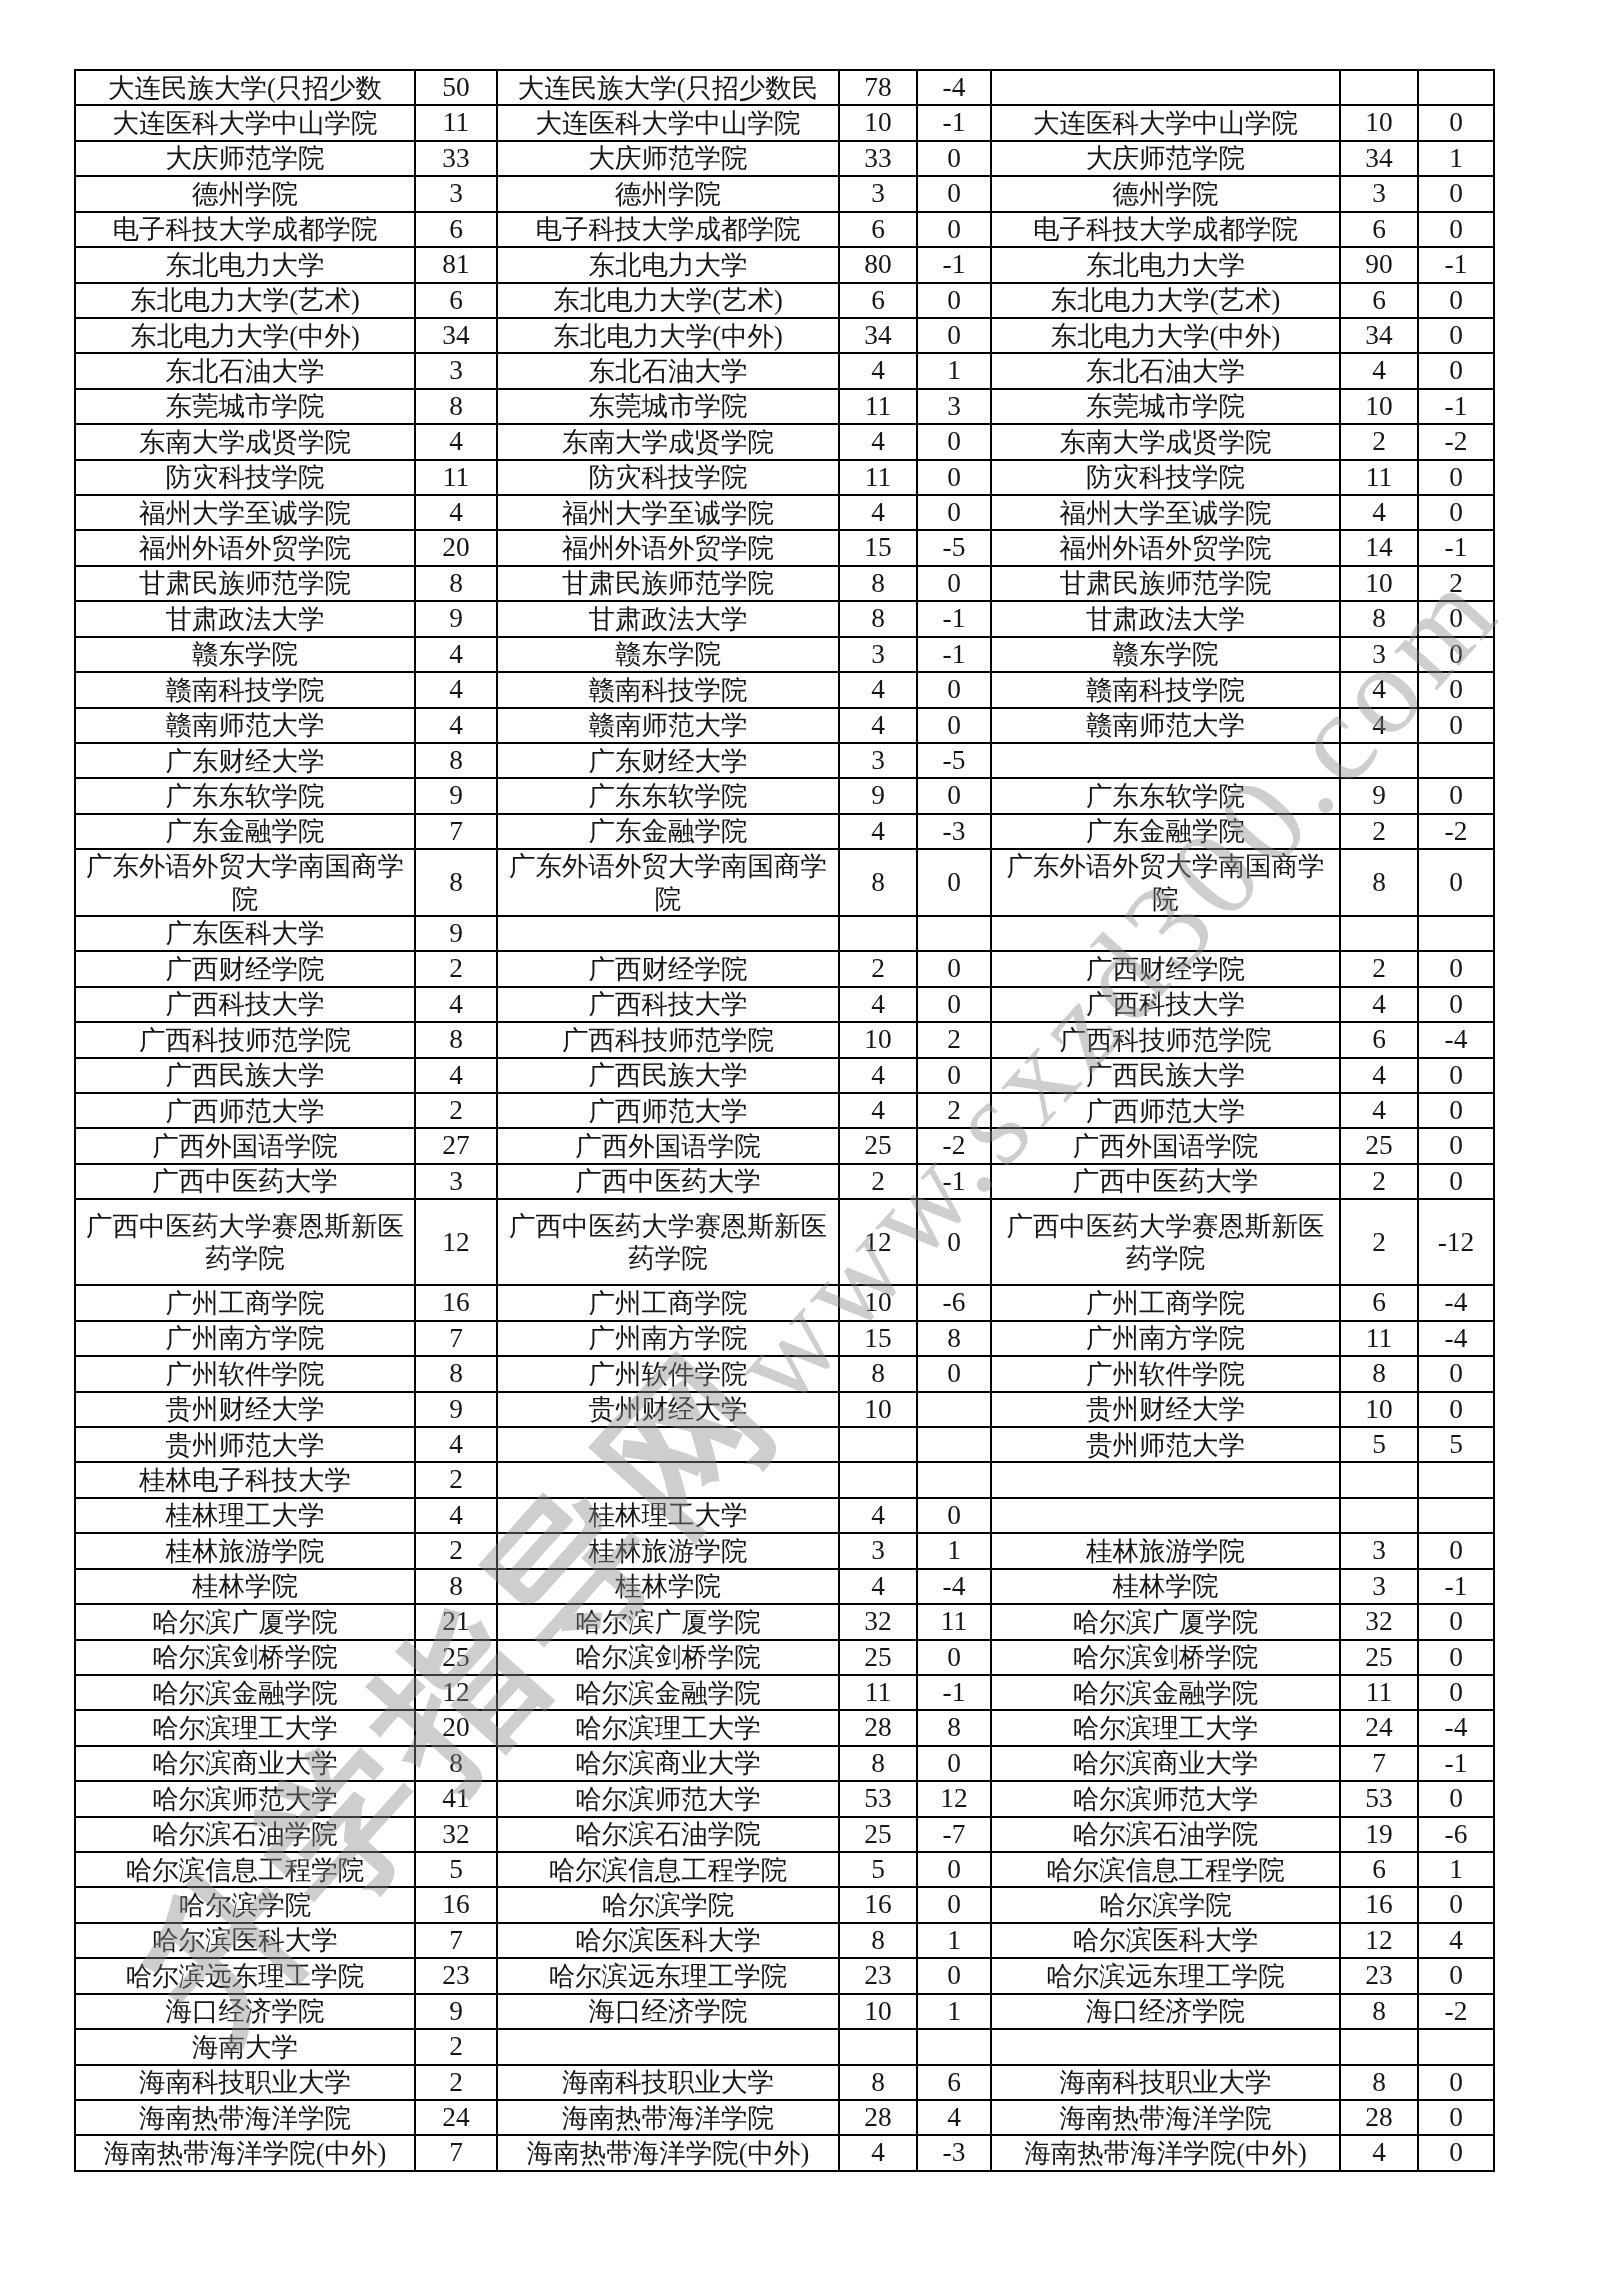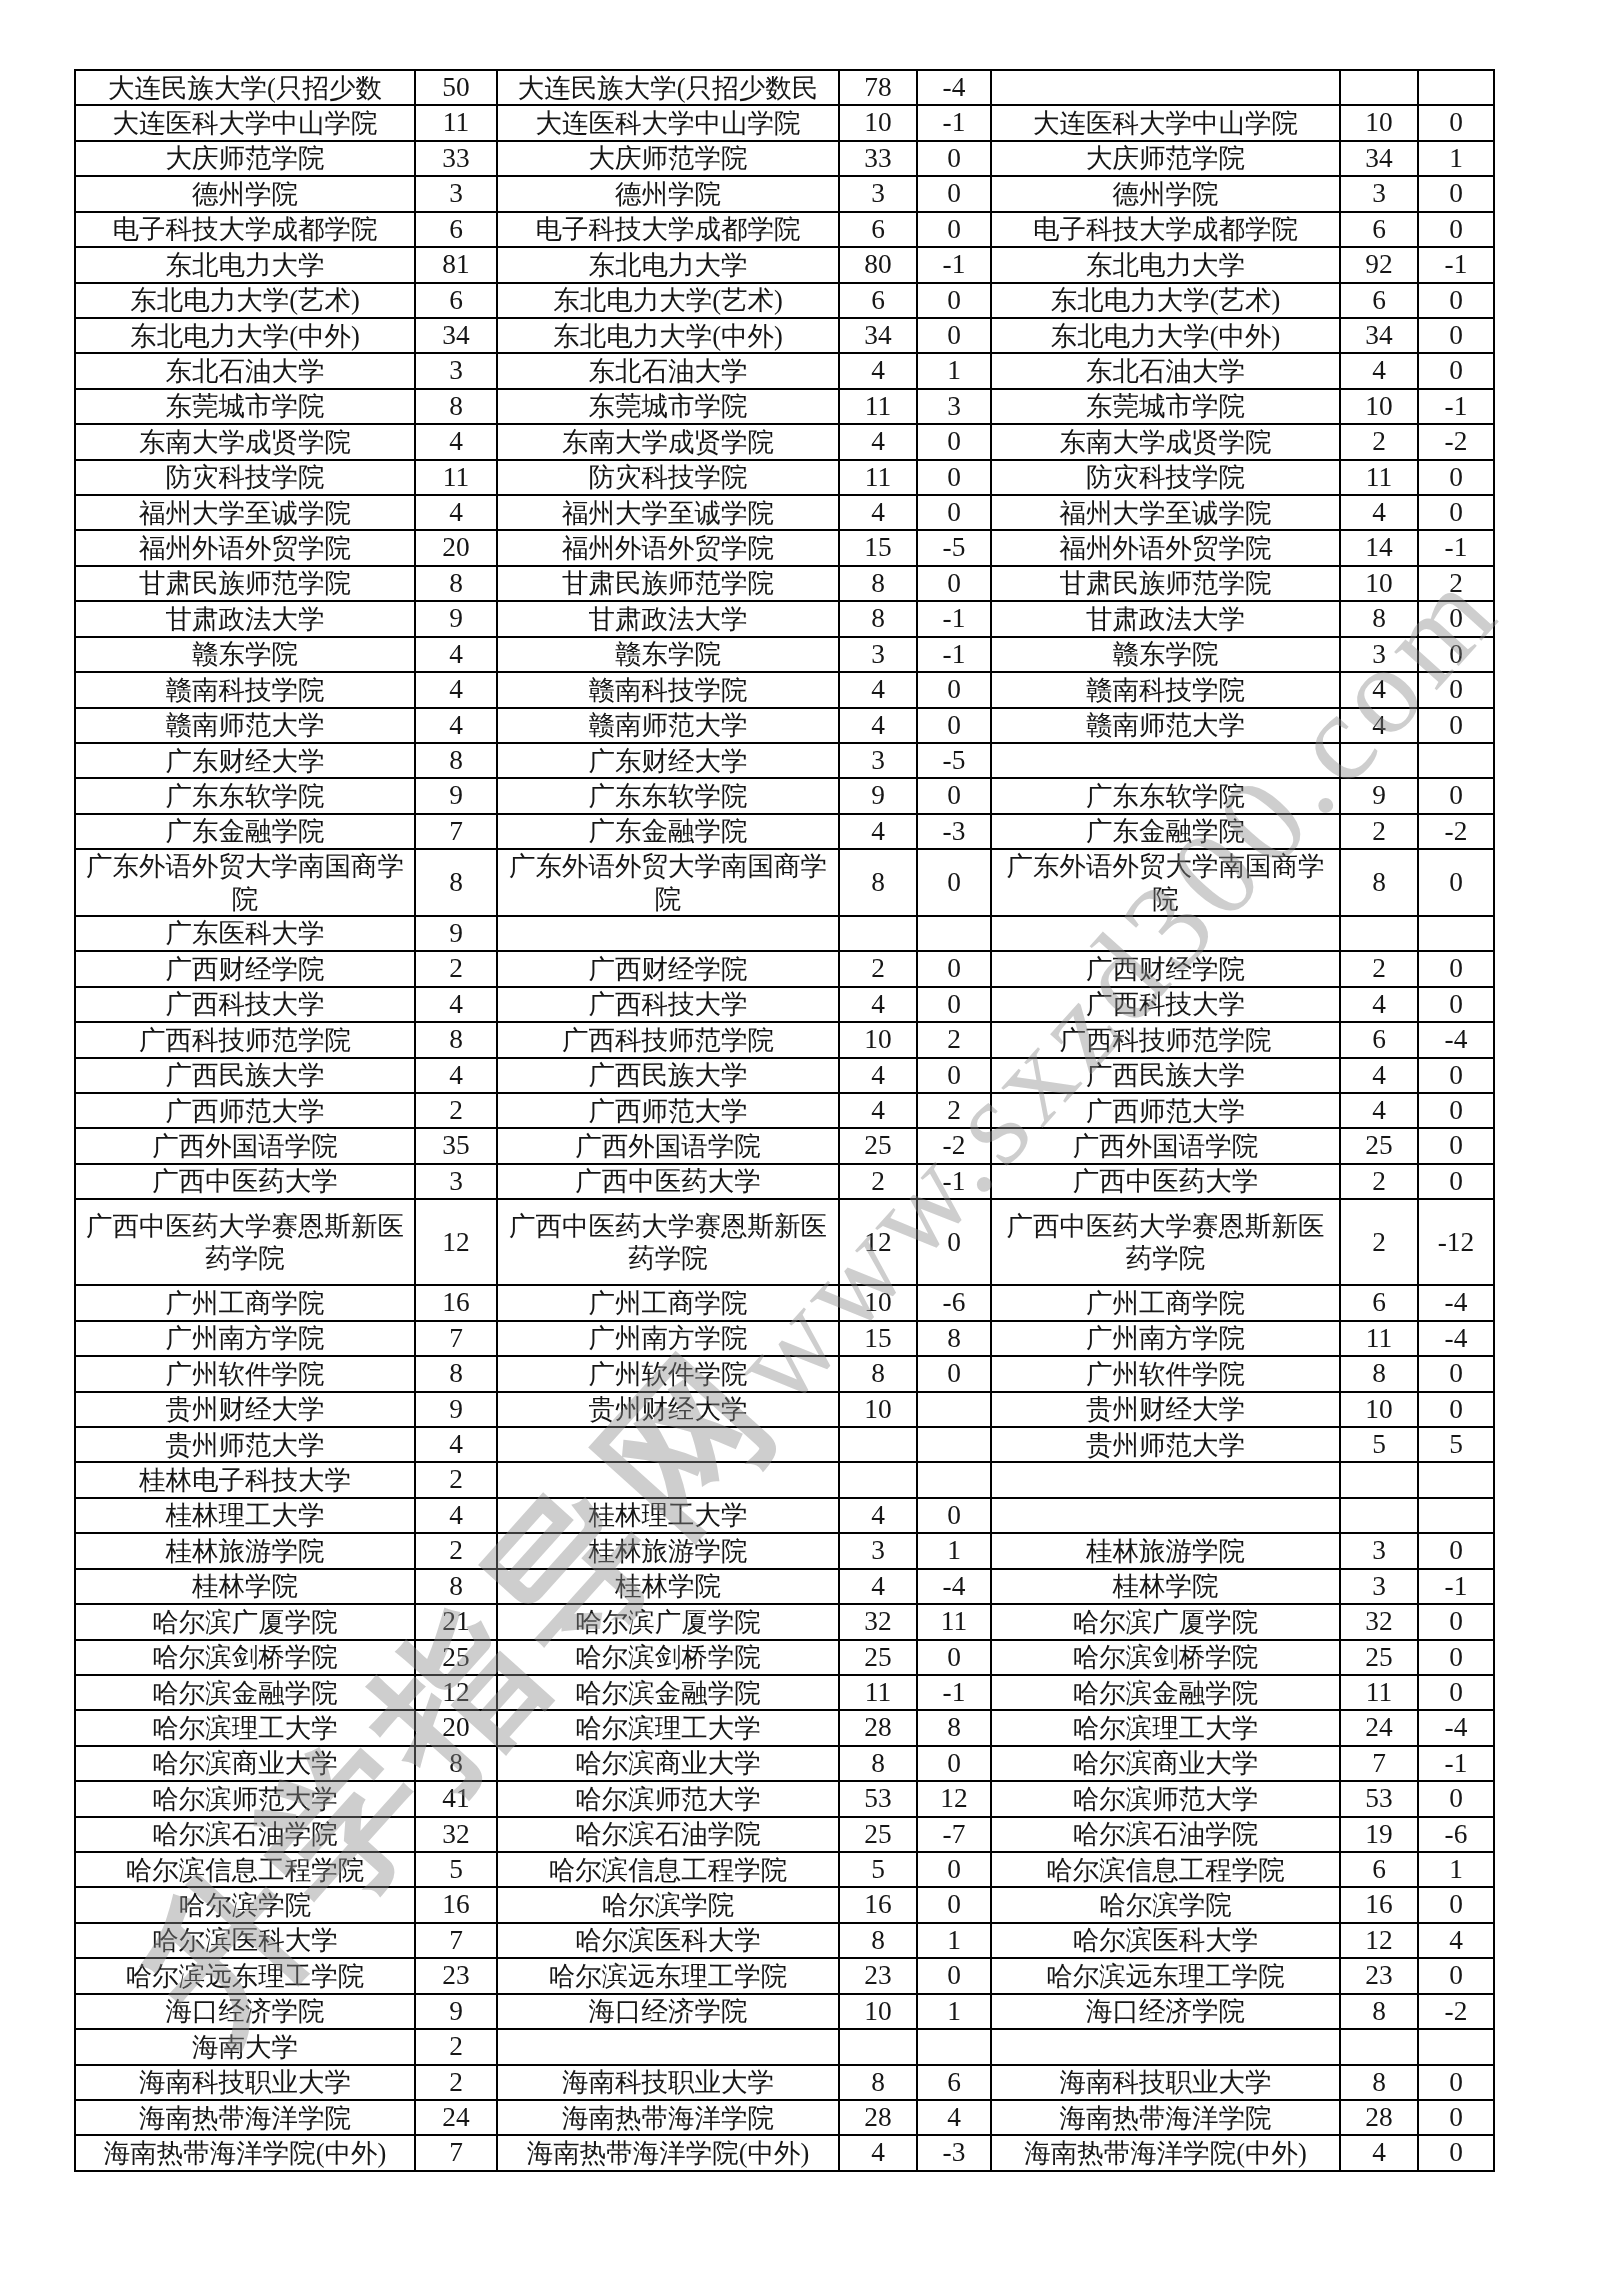--- a/index.html
+++ b/index.html
@@ -122,21 +122,21 @@
           <td class="num">6</td>
           <td class="num">0</td>
         </tr>
         <tr>
           <td class="name">东北电力大学</td>
           <td class="num">81</td>
           <td class="name">东北电力大学</td>
           <td class="num">80</td>
           <td class="num">-1</td>
           <td class="name">东北电力大学</td>
-          <td class="num">92</td>
+          <td class="num">90</td>
           <td class="num">-1</td>
         </tr>
         <tr>
           <td class="name">东北电力大学(艺术)</td>
           <td class="num">6</td>
           <td class="name">东北电力大学(艺术)</td>
           <td class="num">6</td>
           <td class="num">0</td>
           <td class="name">东北电力大学(艺术)</td>
           <td class="num">6</td>
@@ -357,21 +357,21 @@
           <td class="num">2</td>
           <td class="name">广西师范大学</td>
           <td class="num">4</td>
           <td class="num">2</td>
           <td class="name">广西师范大学</td>
           <td class="num">4</td>
           <td class="num">0</td>
         </tr>
         <tr>
           <td class="name">广西外国语学院</td>
-          <td class="num">35</td>
+          <td class="num">27</td>
           <td class="name">广西外国语学院</td>
           <td class="num">25</td>
           <td class="num">-2</td>
           <td class="name">广西外国语学院</td>
           <td class="num">25</td>
           <td class="num">0</td>
         </tr>
         <tr>
           <td class="name">广西中医药大学</td>
           <td class="num">3</td>

